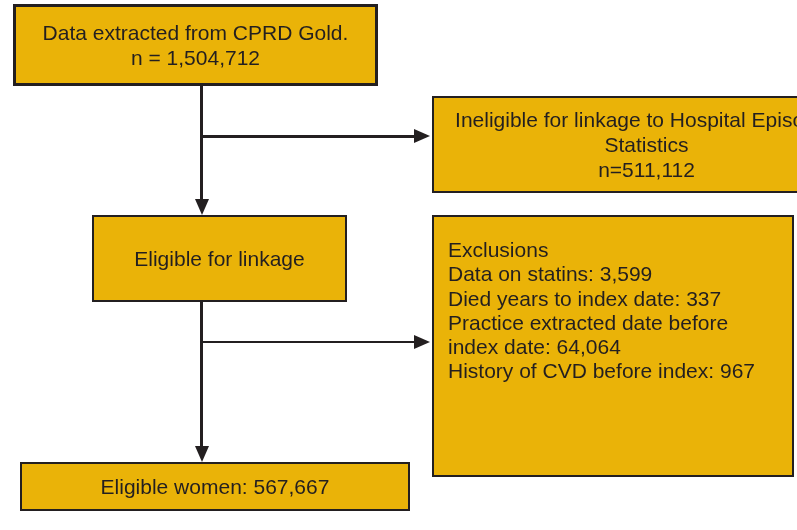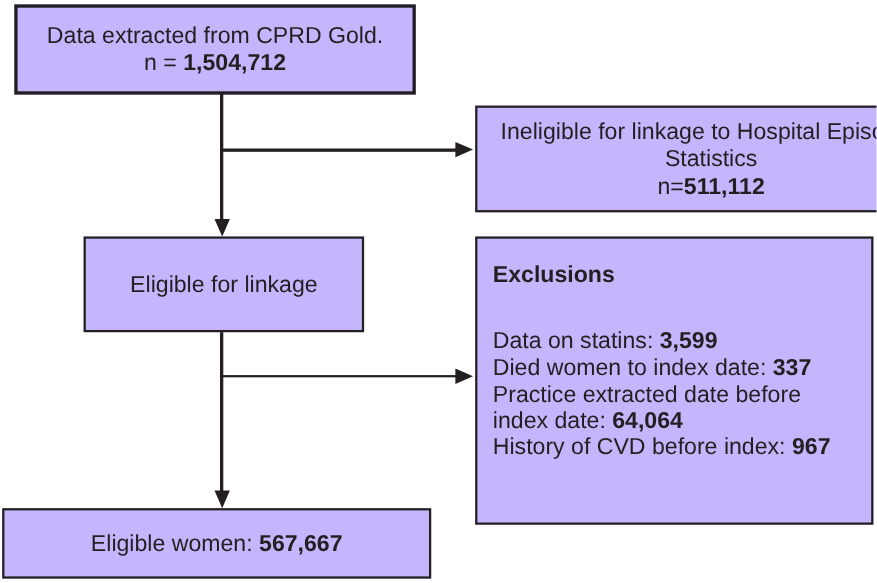--- a/index.html
+++ b/index.html
@@ -13,43 +13,42 @@
     height: 530px;
     background: #ffffff;
     font-family: "Liberation Sans", "DejaVu Sans", sans-serif;
     color: #231f20;
     font-size: 21px;
     line-height: 25px;
     overflow: hidden;
   }
   .box {
     position: absolute;
-    background: #c4b5fd;
+    background: #eab308;
     border: 2.5px solid #231f20;
     box-sizing: border-box;
     display: flex;
     flex-direction: column;
     justify-content: center;
     text-align: center;
   }
   .box.thick { border-width: 3px; }
-  .bold { font-weight: bold; }
+  .bold { font-weight: normal; }
   
   #box-source      { left: 13px;  top: 4px;   width: 365px; height: 82px; }
   #box-ineligible  { left: 432px; top: 96px;  width: 429px; height: 97px; padding: 0 8px; }
-  #box-eligible    { left: 76px;  top: 215px; width: 255px; height: 87px; }
+  #box-eligible    { left: 92px;  top: 215px; width: 255px; height: 87px; }
   #box-exclusions  {
     left: 432px; top: 215px; width: 362px; height: 262px;
     justify-content: flex-start;
     text-align: left;
     padding: 21px 24px 0 14px;
     line-height: 24.3px;
-    gap: 36px;
   }
-  #box-final       { left: 2px;  top: 462px; width: 390px; height: 64px; }
+  #box-final       { left: 20px;  top: 462px; width: 390px; height: 49px; }
   
   .line {
     position: absolute;
     background: #231f20;
   }
   .arrow-down {
     position: absolute;
     width: 0; height: 0;
     border-left: 7px solid transparent;
     border-right: 7px solid transparent;
@@ -102,21 +101,21 @@
     <div class="arrow-right" style="left:414px; top:334.7px;"></div>
   </div>
 
   <div class="box" id="box-exclusions">
     <div class="bold">Exclusions</div>
     <div>
 
 
         <div><span>Data on statins: </span><span class="bold">3,599</span></div>
 
-        <div><span>Died women to index date: </span><span class="bold">337</span></div>
+        <div><span>Died years to index date: </span><span class="bold">337</span></div>
 
 
         <div><span>Practice extracted date before index date: </span><span class="bold">64,064</span></div>
 
         <div><span>History of CVD before index: </span><span class="bold">967</span></div>
       </div>
   </div>
 
   <div class="box" id="box-final">
     <div><span>Eligible women: </span><span class="bold">567,667</span></div>

